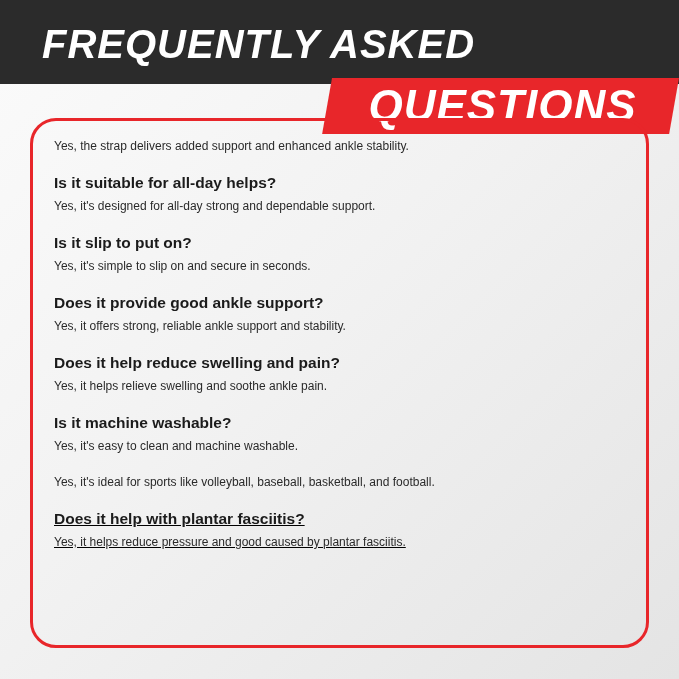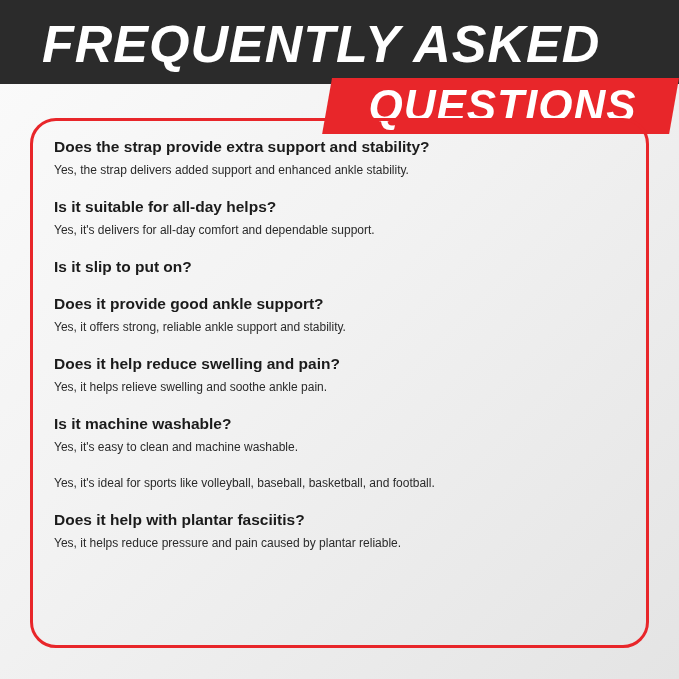--- a/index.html
+++ b/index.html
@@ -27,21 +27,21 @@
     top: 0;
     left: 0;
     width: 679px;
     height: 84px;
     background: #2b2b2b;
   }
   .header-title {
     position: absolute;
     top: 16px;
     left: 42px;
-    font-size: 52px;
+    font-size: 40px;
     line-height: 56px;
     font-weight: bold;
     font-style: italic;
     color: #ffffff;
     letter-spacing: 1px;
     white-space: nowrap;
   }
   
   .questions-banner {
     position: absolute;
@@ -91,20 +91,21 @@
     left: 54px;
     width: 580px;
     height: 500px;
     box-sizing: border-box;
   }
   .faq-item {
     margin-bottom: 16px;
   }
   .faq-item:last-child {
     margin-bottom: 5px;
+    text-decoration: underline;
   }
   .faq-q {
     font-size: 15.5px;
     line-height: 21px;
     font-weight: bold;
     color: #1b1b1b;
     margin: 0 0 3px 0;
   }
   .faq-a {
     font-size: 12px;
@@ -125,44 +126,44 @@
 
   <div class="questions-banner"></div>
   <div class="questions-banner-inner">
     <span class="questions-text">QUESTIONS</span>
   </div>
 
   <div class="faq-box"></div>
 
   <div class="faq-list" id="faq-list">
       <div class="faq-item">
-        <p class="faq-q">Does the strap provide extra support and stability?</p>
         <p class="faq-a">Yes, the strap delivers added support and enhanced ankle stability.</p>
       </div>
       <div class="faq-item">
         <p class="faq-q">Is it suitable for all-day helps?</p>
-        <p class="faq-a">Yes, it's delivers for all-day comfort and dependable support.</p>
+        <p class="faq-a">Yes, it's designed for all-day strong and dependable support.</p>
       </div>
       <div class="faq-item">
         <p class="faq-q">Is it slip to put on?</p>
+        <p class="faq-a">Yes, it's simple to slip on and secure in seconds.</p>
       </div>
       <div class="faq-item">
         <p class="faq-q">Does it provide good ankle support?</p>
         <p class="faq-a">Yes, it offers strong, reliable ankle support and stability.</p>
       </div>
       <div class="faq-item">
         <p class="faq-q">Does it help reduce swelling and pain?</p>
         <p class="faq-a">Yes, it helps relieve swelling and soothe ankle pain.</p>
       </div>
       <div class="faq-item">
         <p class="faq-q">Is it machine washable?</p>
         <p class="faq-a">Yes, it's easy to clean and machine washable.</p>
       </div>
       <div class="faq-item">
         <p class="faq-a">Yes, it's ideal for sports like volleyball, baseball, basketball, and football.</p>
       </div>
       <div class="faq-item">
         <p class="faq-q">Does it help with plantar fasciitis?</p>
-        <p class="faq-a">Yes, it helps reduce pressure and pain caused by plantar reliable.</p>
+        <p class="faq-a">Yes, it helps reduce pressure and good caused by plantar fasciitis.</p>
       </div>
     </div>
 
 </div>
 
 </body></html>

